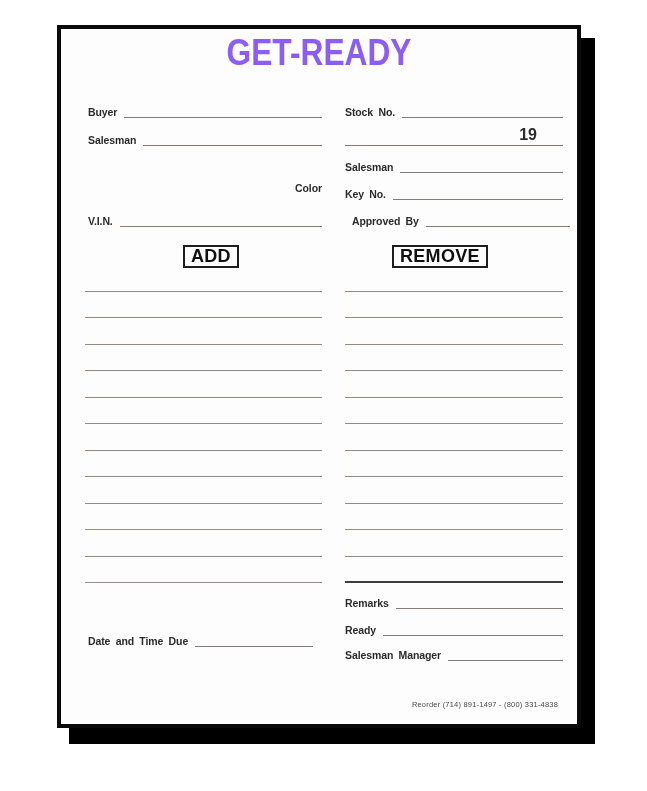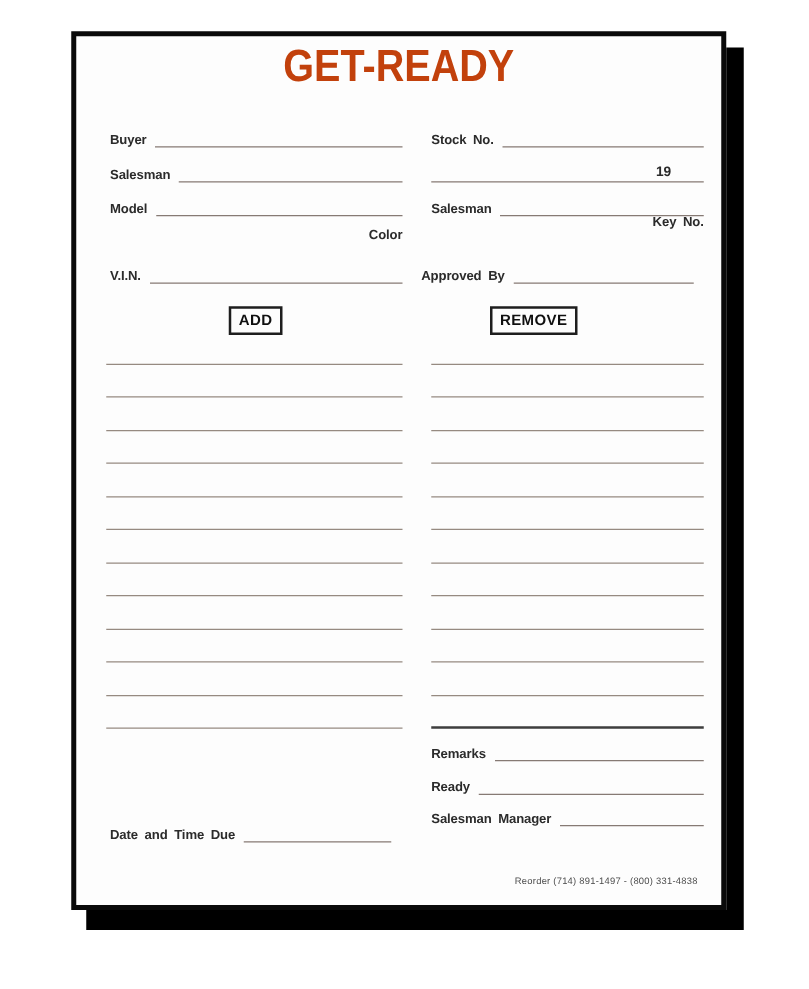--- a/index.html
+++ b/index.html
@@ -15,43 +15,43 @@
   }
   .page {
     position:absolute; left:57px; top:25px; width:524px; height:703px;
     background:#fdfdfd; border:4px solid #0a0a0a;
   }
   .inner { position:relative; width:100%; height:100%; }
 
   .title {
     position:absolute; top:6px; left:0; width:100%; margin:0;
     text-align:center; font-size:36px; line-height:36px; font-weight:bold;
-    color:#c2410c;
+    color:#8b5cf6;
   }
   .title span { display:inline-block; transform:scaleX(0.88); transform-origin:center; letter-spacing:0px; }
 
   .frow {
     position:absolute; height:17px; display:flex; align-items:flex-end;
   }
   .lbl {
     font-size:10.5px; font-weight:bold; color:#2b2b2b; line-height:1;
     word-spacing:2.5px; letter-spacing:-0.1px; padding-bottom:1px; white-space:nowrap;
   }
   .fline {
     flex:1; border-bottom:1px solid #867a74; margin-left:7px; height:100%;
   }
   .fline.nolm { margin-left:0; }
 
   .year {
-    position:absolute; right:26px; bottom:2px; font-size:11px; font-weight:bold; color:#2b2b2b;
+    position:absolute; right:26px; bottom:2px; font-size:16px; font-weight:bold; color:#2b2b2b;
   }
 
   .hdrbox {
     position:absolute; top:216px; border:2px solid #1e1e1e; background:#fdfdfd;
-    font-size:12px; line-height:17px; font-weight:bold; color:#101010;
+    font-size:18px; line-height:17px; font-weight:bold; color:#101010;
     padding:1px 6px 1px 6px; letter-spacing:0.3px;
   }
   .hdrbox.add    { left:122px; }
   .hdrbox.remove { left:331px; }
 
   .rules { position:absolute; top:236px; display:flex; flex-direction:column; }
   .rules-add    { left:24px;  width:237px; }
   .rules-remove { left:284px; width:218px; }
   .rline { height:26.5px; border-bottom:1px solid #968a81; }
   .rules-remove .rline:last-child { border-bottom:2px solid #3e3e3e; }
@@ -72,24 +72,20 @@
     <h1 class="title"><span>GET-READY</span></h1>
 
     <div class="frow" style="left:27px; top:72px;  width:234px;">
       <span class="lbl">Buyer</span>
       <span class="fline"></span>
     </div>
     <div class="frow" style="left:27px; top:100px; width:234px;">
       <span class="lbl">Salesman</span>
       <span class="fline"></span>
     </div>
-    <div class="frow" style="left:27px; top:127px; width:234px;">
-      <span class="lbl">Model</span>
-      <span class="fline"></span>
-    </div>
     <div class="frow" style="left:27px; top:154px; width:234px;flex-direction:column;">
       <span class="lbl">Color</span>
       <span class="fline"></span>
     </div>
     <div class="frow" style="left:27px; top:181px; width:234px;">
       <span class="lbl">V.I.N.</span>
       <span class="fline"></span>
     </div>
 
     <div class="frow" style="left:284px; top:72px;  width:218px;align-items:flex-end;">
@@ -97,25 +93,25 @@
       <span class="fline"></span>
     </div>
     <div class="frow" style="left:284px; top:100px; width:218px;">
       <span class="fline nolm"></span>
       <span class="year">19</span>
     </div>
     <div class="frow" style="left:284px; top:127px; width:218px;">
       <span class="lbl">Salesman</span>
       <span class="fline"></span>
     </div>
-    <div class="frow" style="left:284px; top:144px; width:218px;flex-direction:column;">
+    <div class="frow" style="left:284px; top:154px; width:218px;">
       <span class="lbl">Key No.</span>
       <span class="fline"></span>
     </div>
-    <div class="frow" style="left:276px; top:181px; width:218px;text-align:right;">
+    <div class="frow" style="left:291px; top:181px; width:218px;text-align:right;">
       <span class="lbl">Approved By</span>
       <span class="fline"></span>
     </div>
 
     <div class="hdrbox add">ADD</div>
     <div class="hdrbox remove">REMOVE</div>
 
     <div class="rules rules-add">
         <div class="rline"></div>
         <div class="rline"></div>
@@ -151,21 +147,21 @@
     </div>
     <div class="frow" style="left:284px; top:590px; width:218px;">
       <span class="lbl">Ready</span>
       <span class="fline"></span>
     </div>
     <div class="frow" style="left:284px; top:615px; width:218px;">
       <span class="lbl">Salesman Manager</span>
       <span class="fline"></span>
     </div>
 
-    <div class="frow" style="left:27px; top:628px; width:225px;">
+    <div class="frow" style="left:27px; top:601px; width:225px;">
       <span class="lbl">Date and Time Due</span>
       <span class="fline"></span>
     </div>
 
     <div class="fineprint">Reorder (714) 891-1497 - (800) 331-4838</div>
 
   </div>
 </div>
 
 </body></html>

